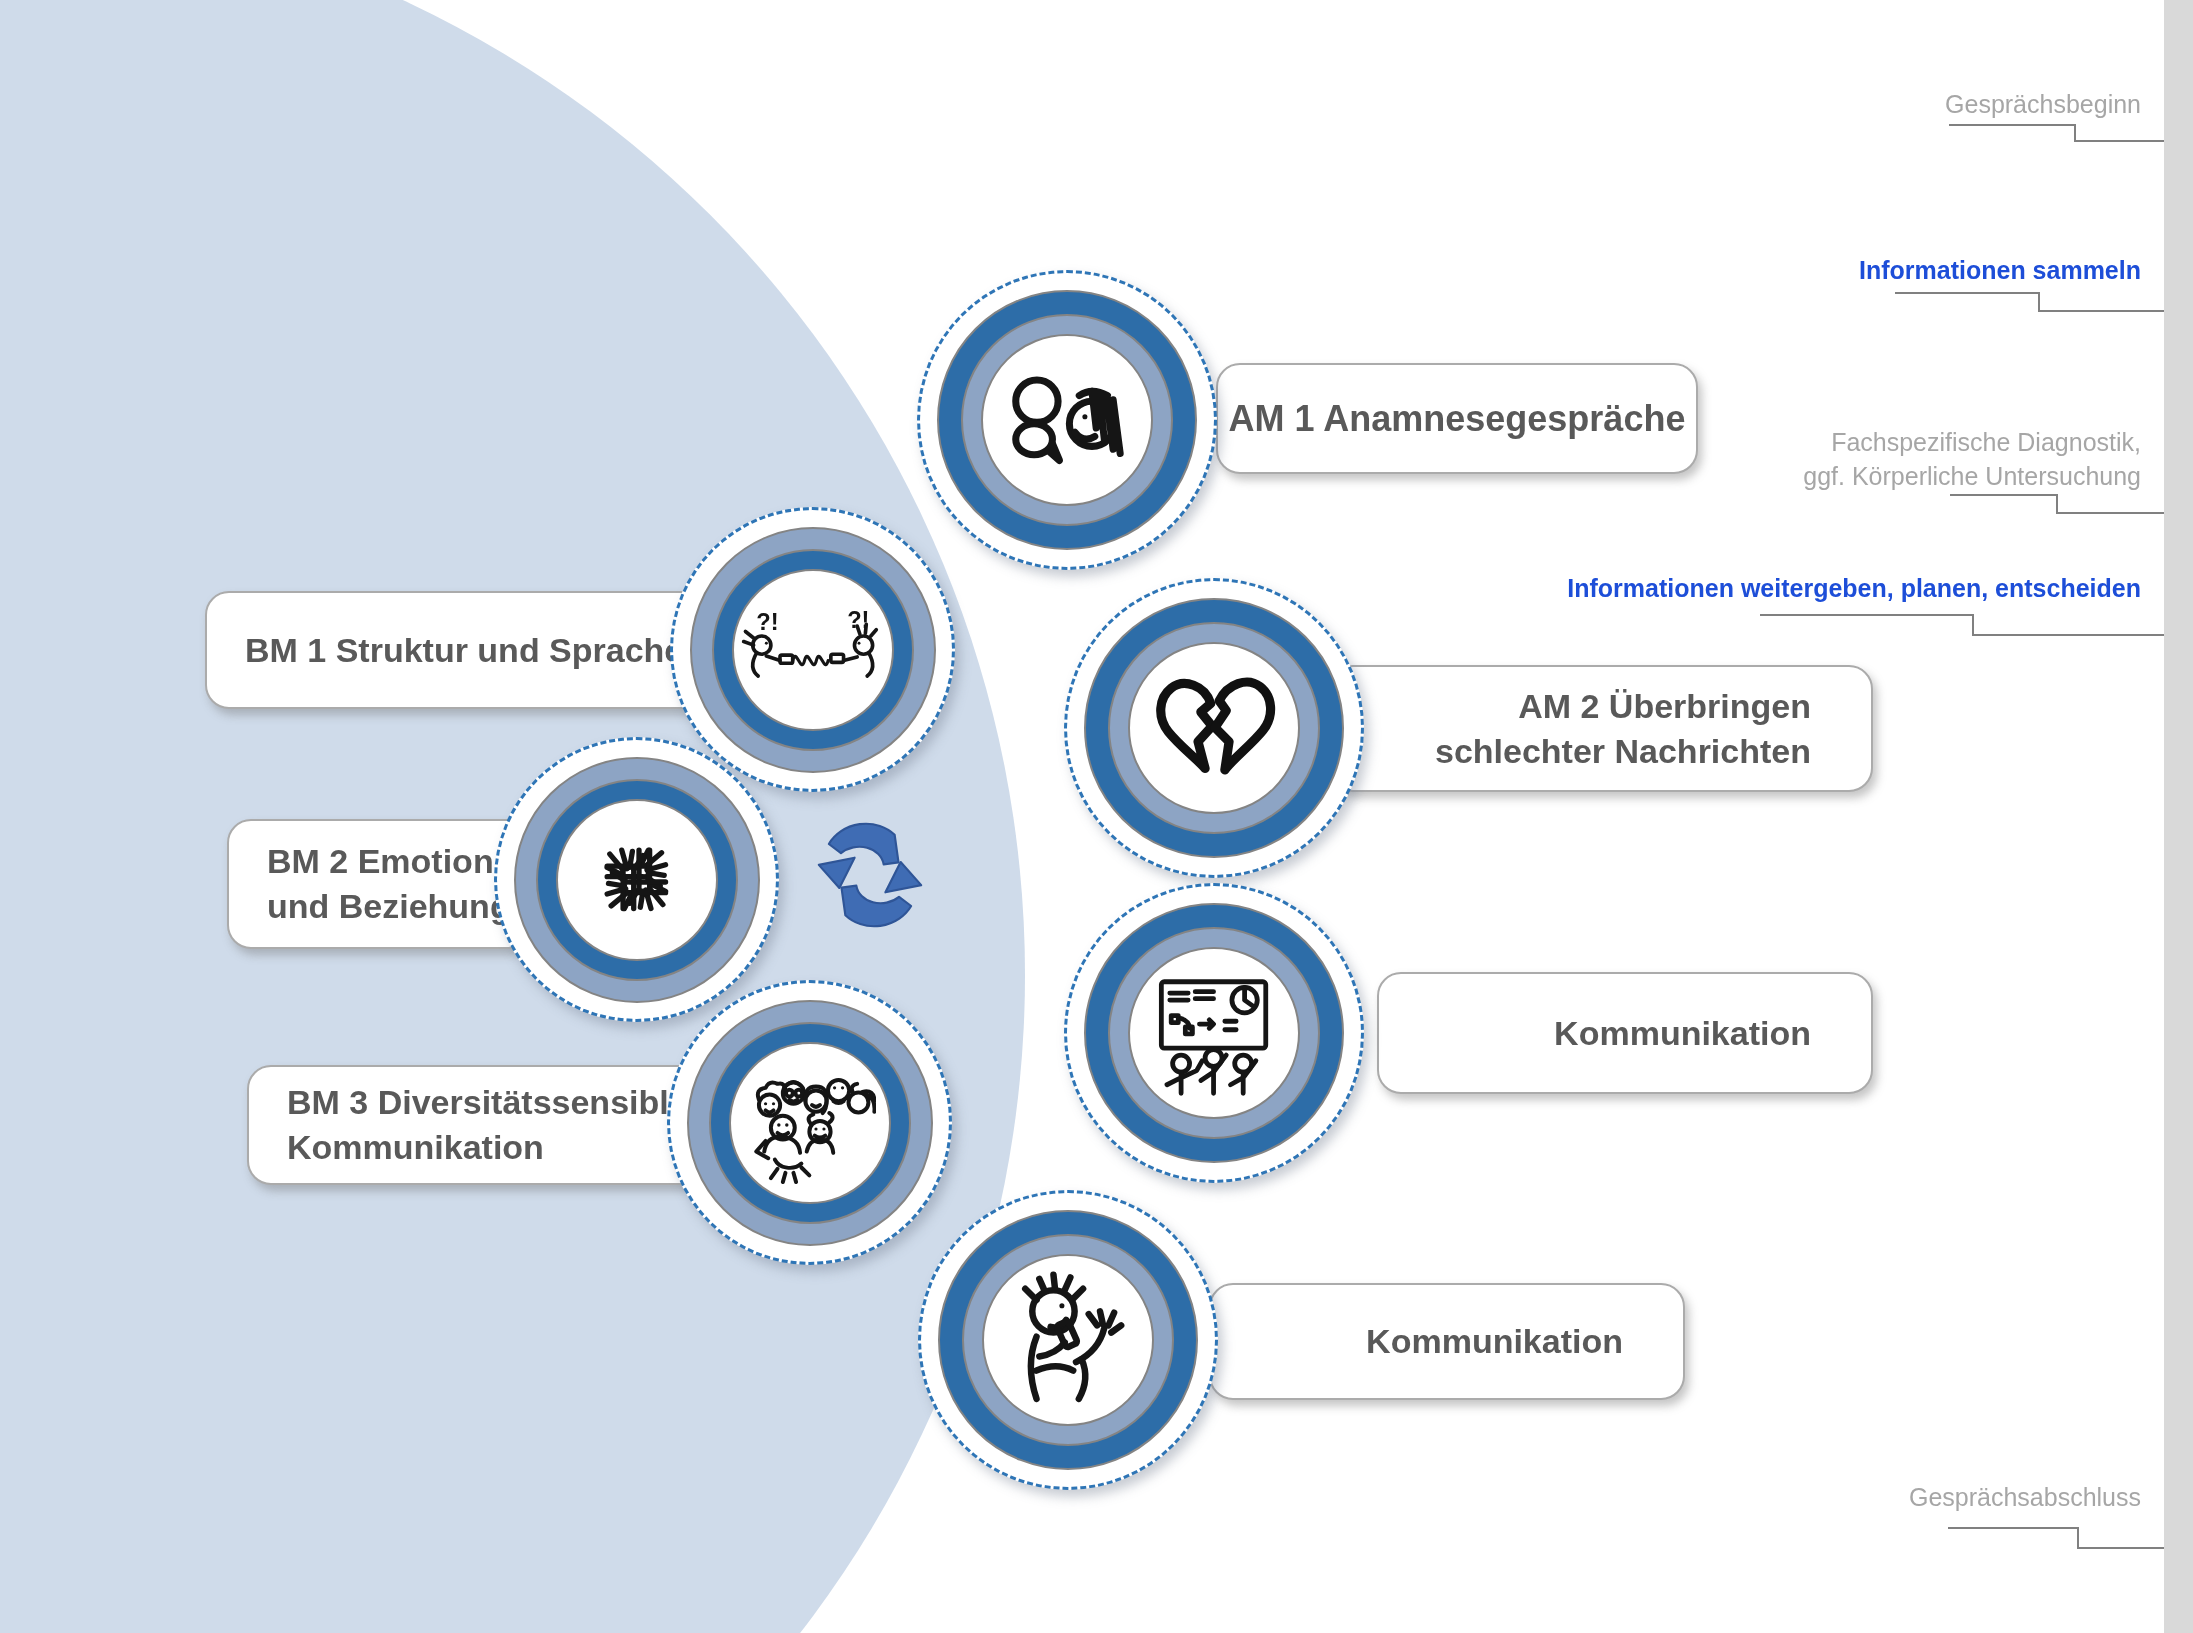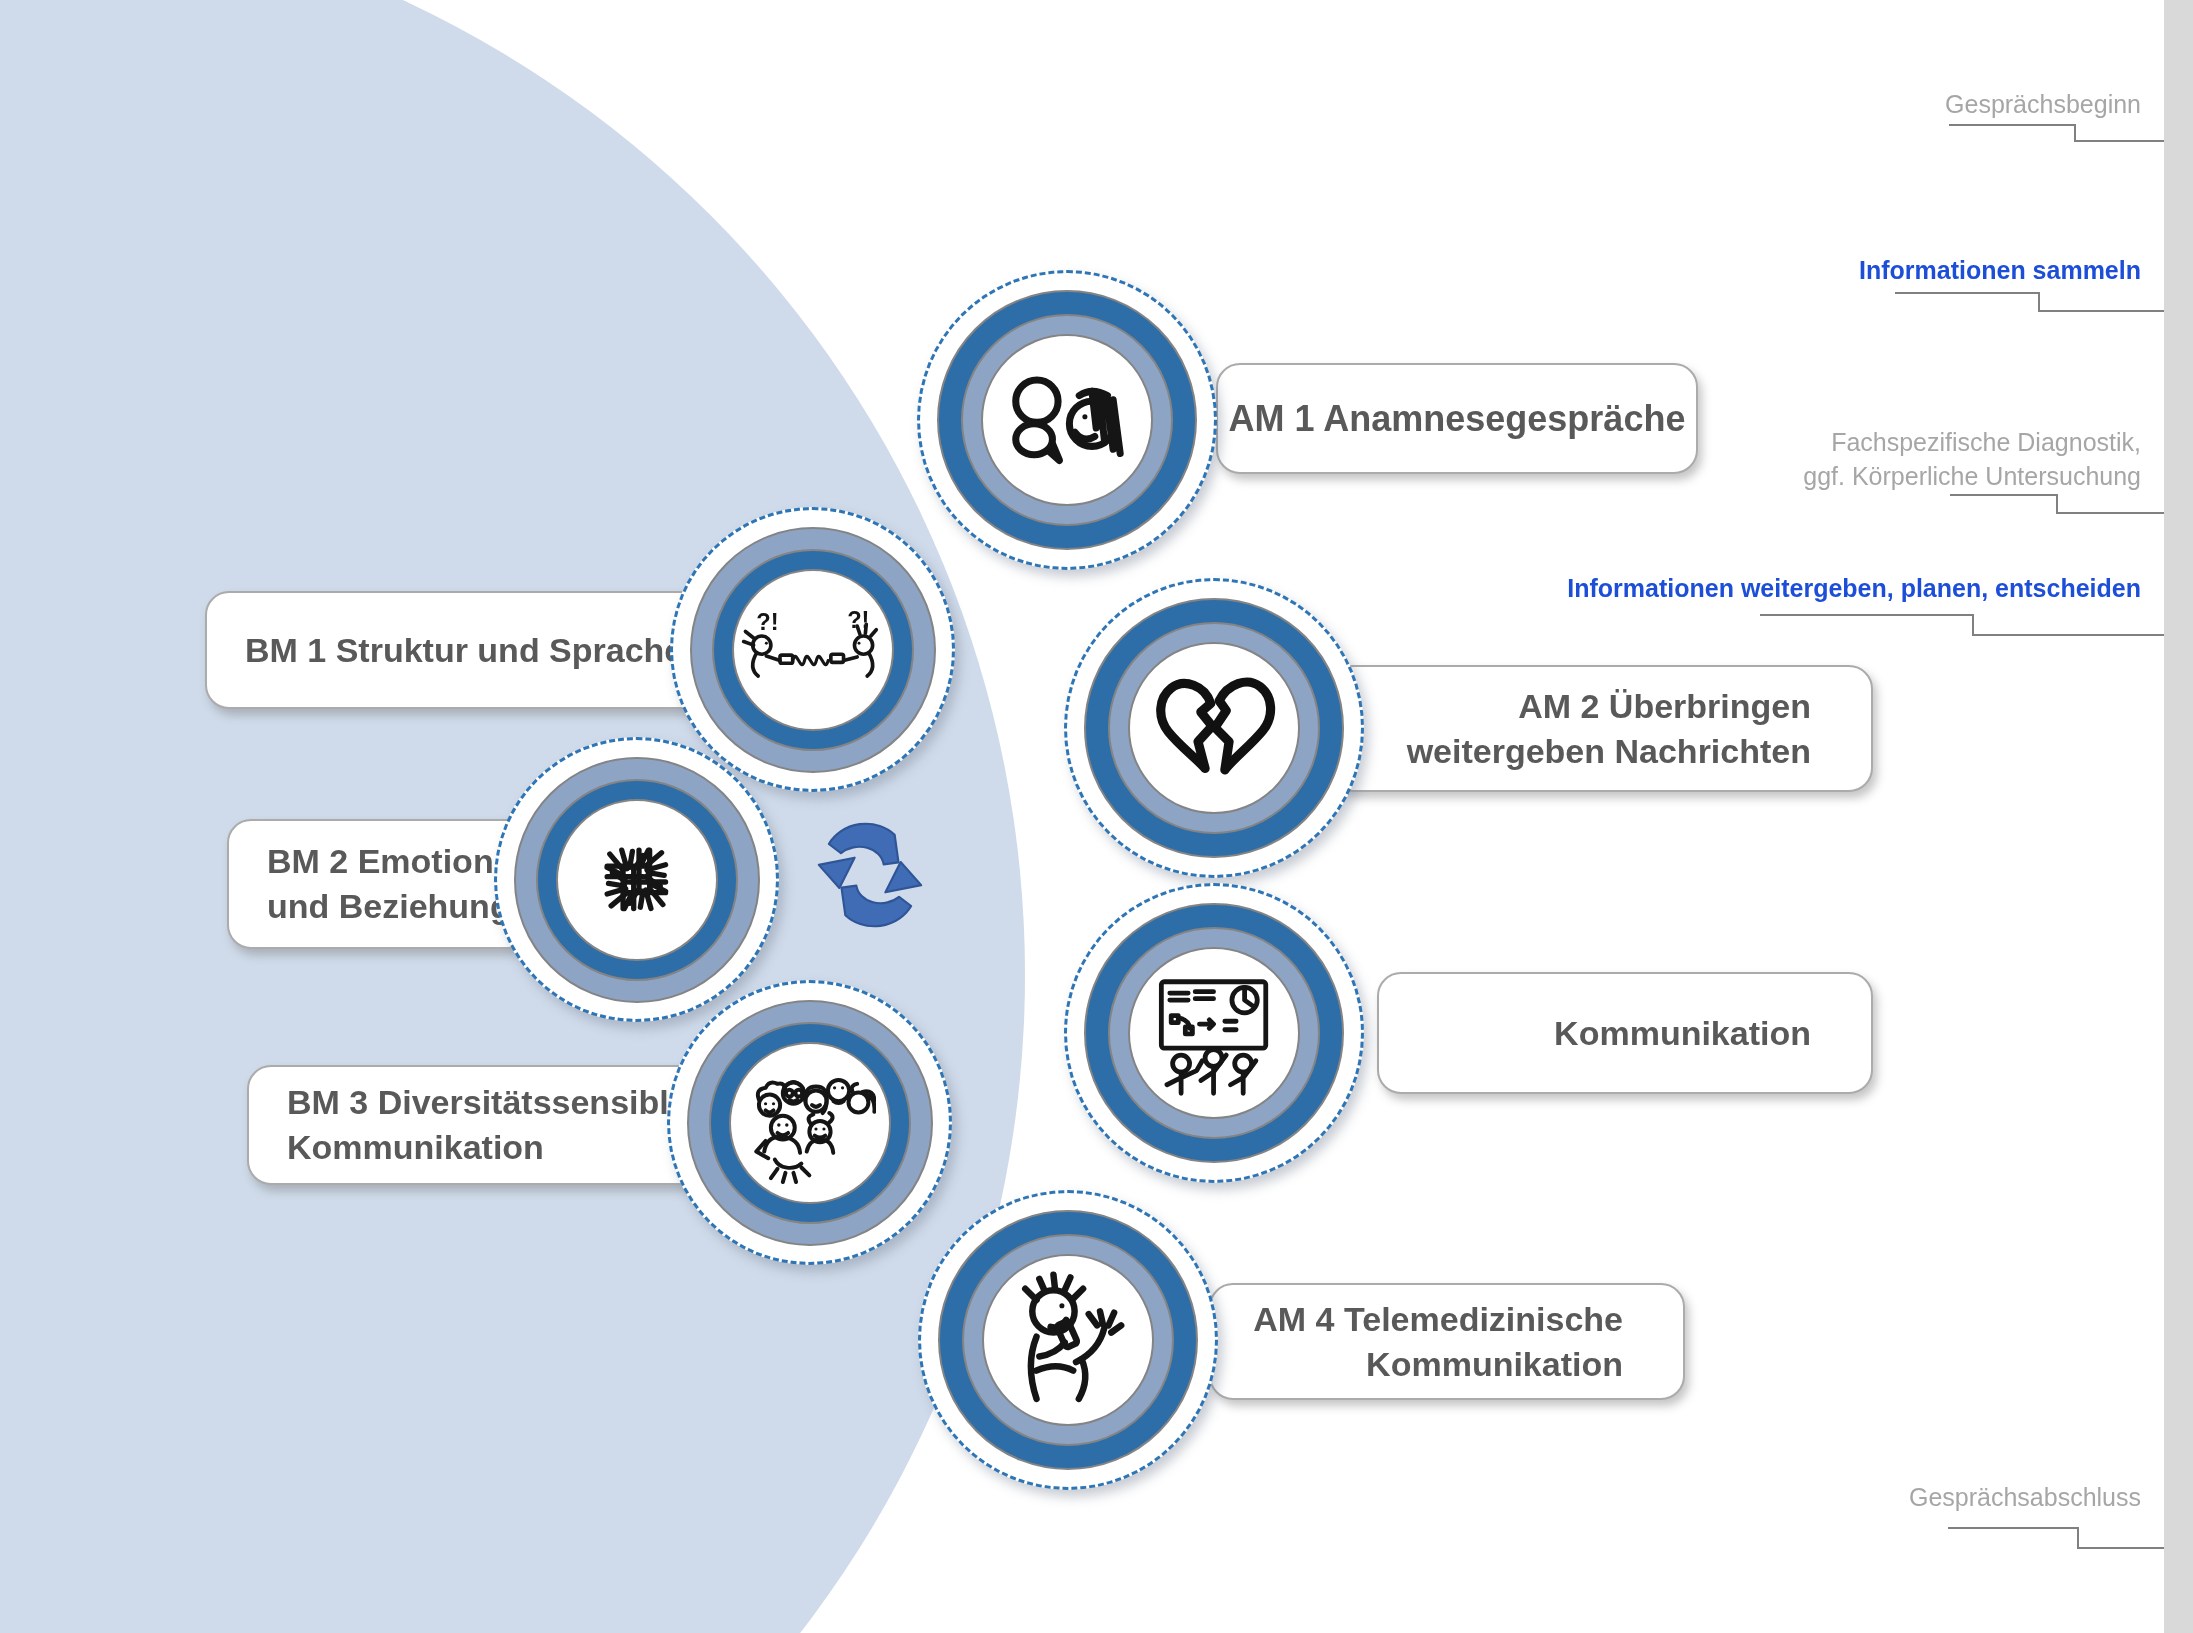--- a/index.html
+++ b/index.html
@@ -107,27 +107,26 @@
 </div>
 <div class="label l" style="left:247px;top:1065px;width:434px;height:116px;">
   <span>BM 3 Diversitätssensible</span>
   <span>Kommunikation</span>
 </div>
 <div class="label c" style="left:1216px;top:363px;width:478px;height:107px;font-size:36px;">
   <span>AM 1 Anamnesegespräche</span>
 </div>
 <div class="label r" style="left:1329px;top:665px;width:480px;height:123px;">
   <span>AM 2 Überbringen</span>
-  <span>weitergeben Nachrichten</span>
+  <span>schlechter Nachrichten</span>
 </div>
 <div class="label r" style="left:1377px;top:972px;width:432px;height:118px;">
   <span>Kommunikation</span>
 </div>
 <div class="label r" style="left:1209px;top:1283px;width:412px;height:113px;">
-  <span>AM 4 Telemedizinische</span>
   <span>Kommunikation</span>
 </div>
 
 <div class="module bm" style="left:670px;top:507px;--d:285px;">
   <div class="halo">
     <div class="ring r1" style="--s:246px;">
         <div class="ring r2" style="--s:202px;">
           <div class="ring r3" style="--s:162px;">
       <svg class="icon icon-wide" viewBox="0 0 160 100">
         <g fill="none" stroke="#151515" stroke-width="4" stroke-linecap="round" stroke-linejoin="round">

